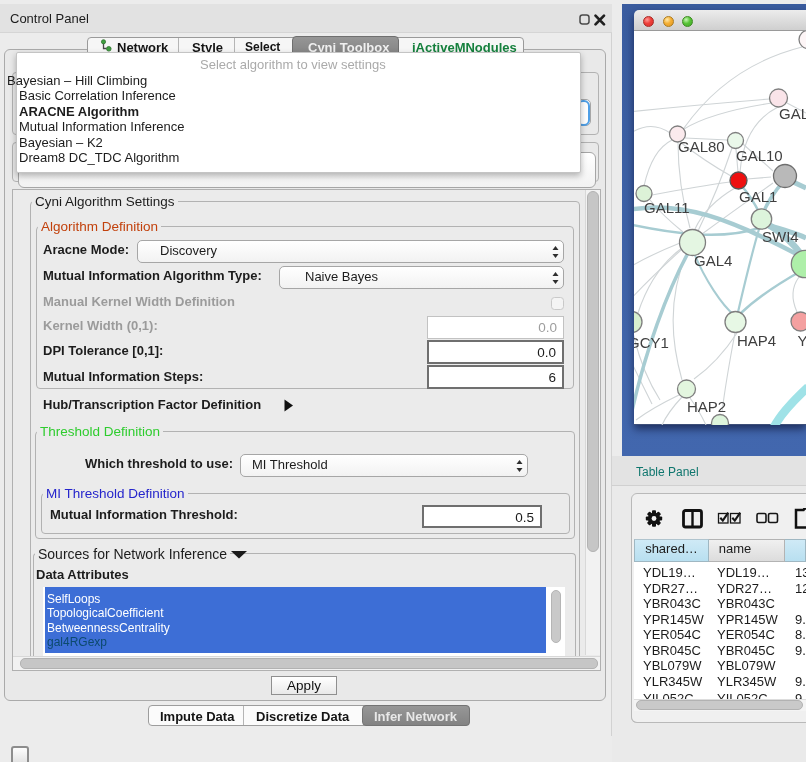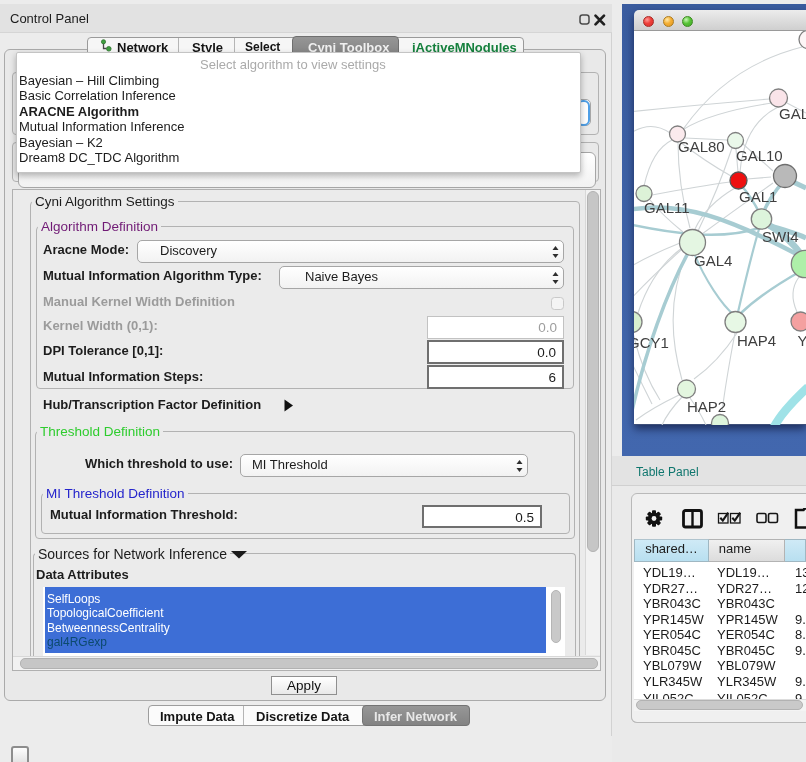--- a/index.html
+++ b/index.html
@@ -52,21 +52,21 @@
 
 <div class="gbox" style="left:12px;top:142px;width:587px;height:40px;"></div>
 <div class="combo" style="left:18px;top:152px;width:578px;height:36px;border-radius:6px;"></div>
 
 <div id="scrollpane" class="abs" style="left:12px;top:189px;width:589px;height:482px;background:#ebebeb;border:1px solid #b0b0b0;overflow:hidden;">
 
   <div class="gbox" style="left:17px;top:11px;width:550px;height:470px;"></div>
   <div class="glabel" style="left:19px;top:4px;color:#1c1c1c;">Cyni Algorithm Settings</div>
 
   <div class="gbox" style="left:23px;top:36px;width:538px;height:163px;"></div>
-  <div class="glabel" style="left:25px;top:29px;color:#701a75;">Algorithm Definition</div>
+  <div class="glabel" style="left:25px;top:29px;color:#c2410c;">Algorithm Definition</div>
 
   <div class="abs t13 b" style="left:30px;top:52px;">Aracne Mode:</div>
   <div class="combo" style="left:124px;top:50px;width:427px;height:23px;"></div>
   <div class="abs t13" style="left:147px;top:53px;">Discovery</div>
   <svg class="abs" style="left:538px;top:55px;" width="9" height="14" viewBox="0 0 9 14">
     <path d="M4.5 1 L7.5 5 L1.5 5 Z" fill="#2e2e2e"></path>
         <path d="M4.5 13 L7.5 9 L1.5 9 Z" fill="#2e2e2e"></path>
   </svg>
 
   <div class="abs t13 b" style="left:30px;top:78px;">Mutual Information Algorithm Type:</div>
@@ -138,21 +138,21 @@
 <div class="abs" style="left:243px;top:706px;width:1px;height:19px;background:#b5b5b5;"></div>
 <div class="abs" style="left:362px;top:705px;width:108px;height:21px;background:linear-gradient(#979797,#838383);border:1px solid #747474;border-radius:4px;"></div>
 <div class="abs b" style="left:160px;top:709px;font-size:13px;color:#141414;">Impute Data</div>
 <div class="abs b" style="left:256px;top:709px;font-size:13px;color:#141414;">Discretize Data</div>
 <div class="abs b" style="left:374px;top:709px;font-size:13px;color:#e8e8e8;">Infer Network</div>
 
 <div class="abs" style="left:11px;top:746px;width:18px;height:20px;background:linear-gradient(#fdfdfd,#e0e0e0);border:2px solid #8d8d8d;border-radius:3px;"></div>
 
 <div class="abs" style="left:16px;top:52px;width:565px;height:121px;background:#ffffff;border:1px solid #c4c4c4;border-radius:2px;box-shadow:0 3px 6px rgba(0,0,0,0.28);"></div>
 <div class="abs" style="left:200px;top:57px;width:210px;font-size:13px;color:#aaaaaa;">Select algorithm to view settings</div>
-<div class="abs t13" style="left:19px;top:72.5px;">Bayesian – Hill Climbing</div>
+<div class="abs t13" style="left:7px;top:72.5px;">Bayesian – Hill Climbing</div>
 <div class="abs t13" style="left:19px;top:88px;">Basic Correlation Inference</div>
 <div class="abs t13 b" style="left:19px;top:103.5px;">ARACNE Algorithm</div>
 <div class="abs t13" style="left:19px;top:119px;">Mutual Information Inference</div>
 <div class="abs t13" style="left:19px;top:134.5px;">Bayesian – K2</div>
 <div class="abs t13" style="left:19px;top:150px;">Dream8 DC_TDC Algorithm</div>
 
 <div class="abs" style="left:622px;top:370px;width:4px;height:5px;background:#b5b5b5;border-radius:1px;"></div>
 
 <div class="abs" style="left:622px;top:4px;width:184px;height:452px;background:linear-gradient(#3a5c9f,#4267ae);"></div>
 

